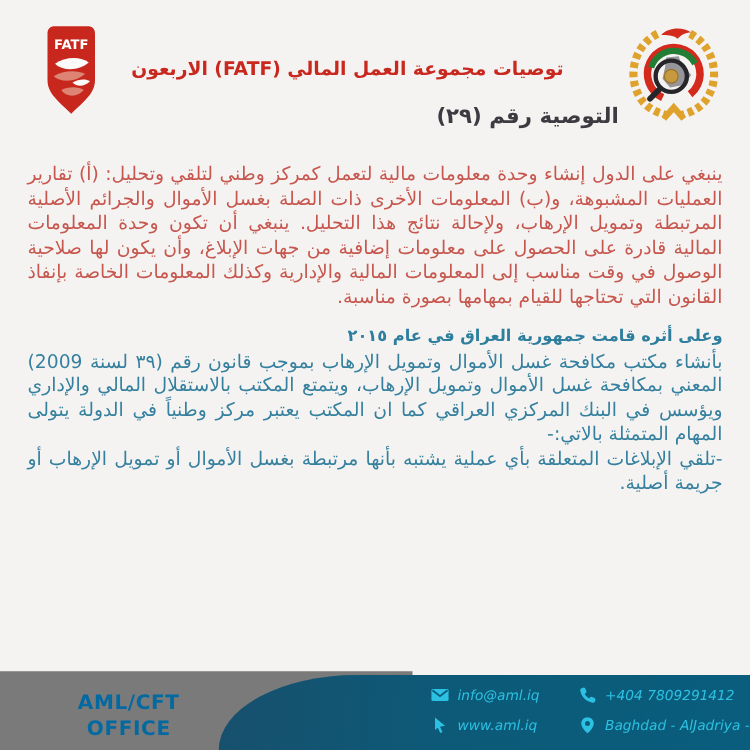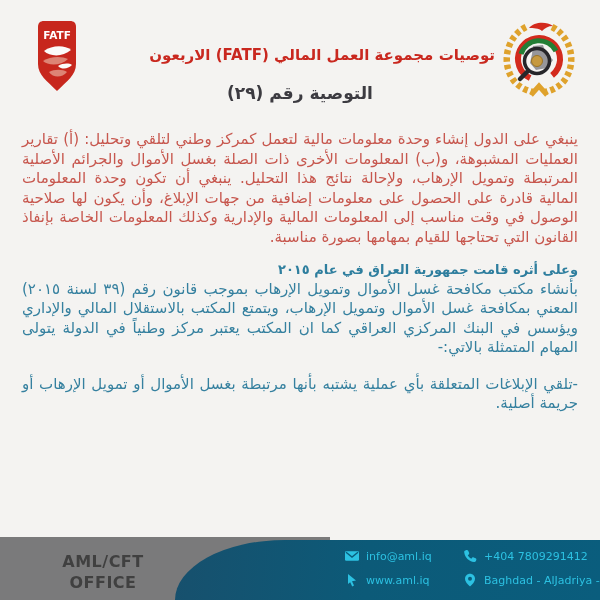--- a/index.html
+++ b/index.html
@@ -1,45 +1,45 @@
 <!DOCTYPE html>
 <html lang="ar"><head>
 <meta charset="utf-8">
 <style>
   html,body{margin:0;padding:0;}
   .page{position:relative;width:600px;height:600px;background:#f4f3f1;overflow:hidden;
         font-family:"DejaVu Sans","Liberation Sans",sans-serif;}
   
   .fatf-logo{position:absolute;left:37px;top:20px;}
   .emblem{position:absolute;left:496px;top:18px;}
-  .hdr-title{position:absolute;left:105px;right:105px;top:46px;text-align:right;
+  .hdr-title{position:absolute;left:105px;right:105px;top:46px;text-align:left;
              direction:rtl;color:#c9281f;font-weight:bold;font-size:15px;}
-  .hdr-sub{position:absolute;left:105px;right:105px;top:83px;text-align:center;
+  .hdr-sub{position:absolute;left:105px;right:105px;top:83px;
            direction:rtl;color:#3c3b41;font-weight:bold;font-size:17px;}
   
   .content{position:absolute;left:22px;right:22px;top:130px;direction:rtl;
            text-align:justify;text-align-last:right;}
   .content p{margin:0;font-size:15px;line-height:19.5px;}
   .p-red{color:#c7574e;}
   .sec-head{margin-top:13px !important;color:#2e7e9e;font-weight:bold;font-size:13px !important;}
   .p-teal{color:#35809f;}
-  .bullets{margin-top:17px;}
+  .bullets{}
   .bullets p{color:#35809f;}
   
   .footer{position:absolute;left:0;top:537px;width:600px;height:63px;}
   .footer-gray{position:absolute;left:0;top:0;width:330px;height:63px;background:#7a7a7b;}
   .footer-teal{position:absolute;left:175px;top:3px;width:425px;height:60px;
                border-top-left-radius:110px 60px;
                background:linear-gradient(95deg,#17506d 0%,#0c5a78 45%,#0a5d7d 100%);}
-  .office{position:absolute;left:18px;top:14px;width:170px;text-align:center;color:#404040;
+  .office{position:absolute;left:18px;top:14px;width:170px;text-align:center;color:#0369a1;
           font-weight:bold;font-size:16px;line-height:21px;letter-spacing:.5px;}
   .contact{position:absolute;left:170px;top:9px;display:grid;
            grid-template-columns:118px 200px;row-gap:10px;direction:ltr;}
   .citem{display:flex;align-items:center;gap:7px;direction:ltr;}
-  .citem .lbl{font-size:11px;color:#2cc1e2;white-space:nowrap;}
+  .citem .lbl{font-size:11px;color:#2cc1e2;white-space:nowrap;font-style:italic;}
   .citem svg{flex:0 0 auto;}
 </style>
 </head>
 <body>
 
 <div class="page">
 
   <div class="fatf-logo">
     <svg width="40" height="74" viewBox="0 0 40 74">
       <path d="M7,1 H33 C37,1 39,3 39,7 V44 C39,55 30,61 20,71 C10,61 1,55 1,44 V7 C1,3 3,1 7,1 Z" fill="#c7271d"></path>
@@ -65,21 +65,21 @@
       <path d="M33,10 C38,4 50,3 57,8 C52,8 49,10 46,13 C43,10 37,10 33,10 Z" fill="#d32a1d"></path>
     </svg>
   </div>
 
   <div class="hdr-title">توصيات مجموعة العمل المالي (FATF) الاربعون</div>
   <div class="hdr-sub">التوصية رقم (٢٩)</div>
 
   <div class="content">
     <p class="p-red">ينبغي على الدول إنشاء وحدة معلومات مالية لتعمل كمركز وطني لتلقي وتحليل: (أ) تقارير العمليات المشبوهة، و(ب) المعلومات الأخرى ذات الصلة بغسل الأموال والجرائم الأصلية المرتبطة وتمويل الإرهاب، ولإحالة نتائج هذا التحليل. ينبغي أن تكون وحدة المعلومات المالية قادرة على الحصول على معلومات إضافية من جهات الإبلاغ، وأن يكون لها صلاحية الوصول في وقت مناسب إلى المعلومات المالية والإدارية وكذلك المعلومات الخاصة بإنفاذ القانون التي تحتاجها للقيام بمهامها بصورة مناسبة.</p>
     <p class="sec-head">وعلى أثره قامت جمهورية العراق في عام ٢٠١٥</p>
-    <p class="p-teal">بأنشاء مكتب مكافحة غسل الأموال وتمويل الإرهاب بموجب قانون رقم (٣٩ لسنة ٢٠١٥) المعني بمكافحة غسل الأموال وتمويل الإرهاب، ويتمتع المكتب بالاستقلال المالي والإداري ويؤسس في البنك المركزي العراقي كما ان المكتب يعتبر مركز وطنياً في الدولة يتولى المهام المتمثلة بالاتي:-</p>
+    <p class="p-teal">بأنشاء مكتب مكافحة غسل الأموال وتمويل الإرهاب بموجب قانون رقم (٣٩ لسنة 2009) المعني بمكافحة غسل الأموال وتمويل الإرهاب، ويتمتع المكتب بالاستقلال المالي والإداري ويؤسس في البنك المركزي العراقي كما ان المكتب يعتبر مركز وطنياً في الدولة يتولى المهام المتمثلة بالاتي:-</p>
     <div class="bullets">
       <p>-تلقي الإبلاغات المتعلقة بأي عملية يشتبه بأنها مرتبطة بغسل الأموال أو تمويل الإرهاب أو جريمة أصلية.</p>
     </div>
   </div>
 
   <div class="footer">
     <div class="footer-gray"></div>
     <div class="footer-teal">
       <div class="contact">
         <div class="citem">

